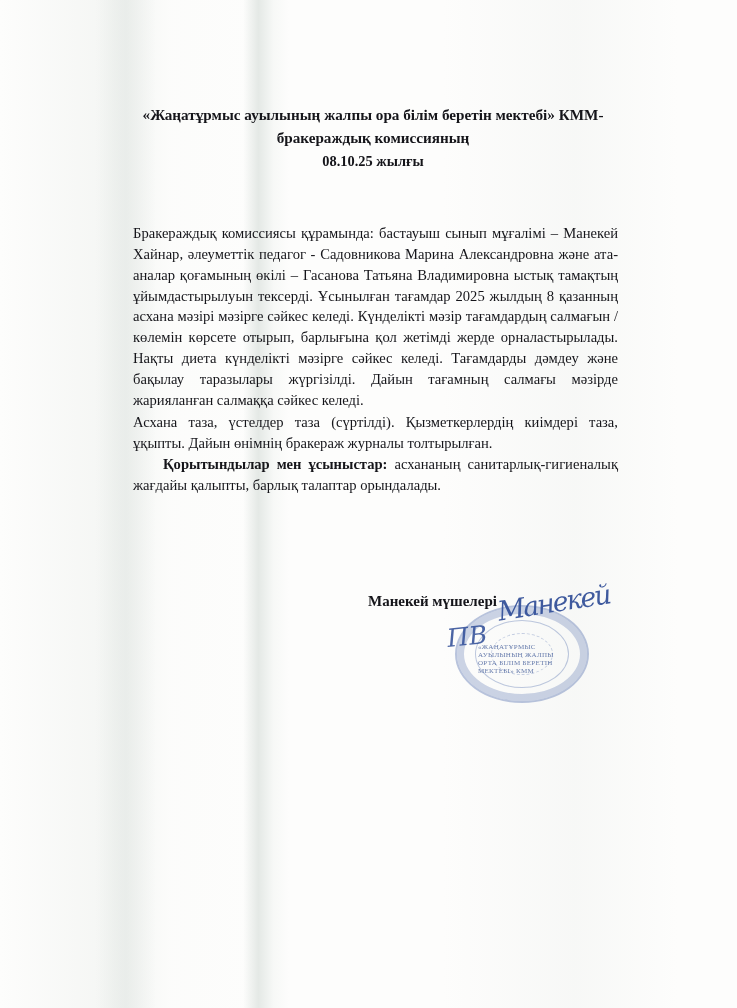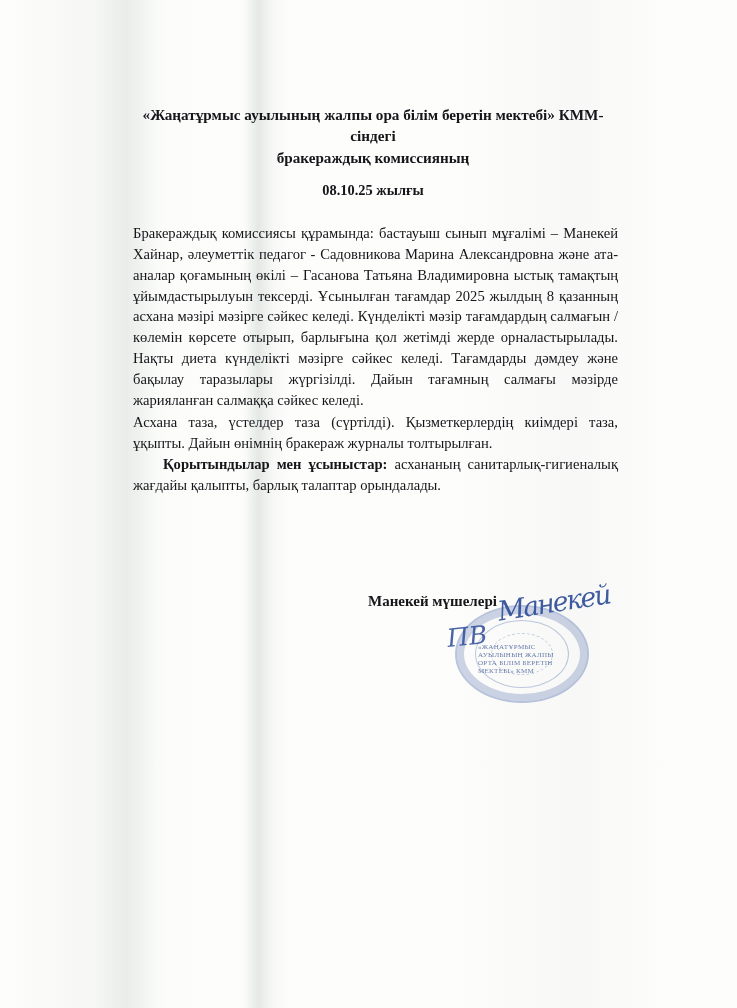--- a/index.html
+++ b/index.html
@@ -72,21 +72,21 @@
     top: 90px;
     width: 510px;
     text-align: center;
     font-weight: bold;
     font-size: 15.2px;
     line-height: 1.35;
   }
   .header .l1 { display: block; }
   .header .l2 { display: block; }
   .header .l3 { display: block; margin-top: 2px; }
-  .header .l4 { display: block; margin-top: 12px; font-size: 14.4px; }
+  .header .l4 { display: block; margin-top: 4px; font-size: 14.4px; }
   .header .l5 { display: block; margin-top: 3px; font-size: 16.4px; letter-spacing: 0.5px; }
 
   .body-text {
     position: absolute;
     left: 133px;
     top: 200px;
     width: 485px;
     font-size: 14.6px;
     line-height: 1.43;
     text-align: justify;
@@ -187,21 +187,20 @@
 <body>
 
 <div id="paper"></div>
 <div id="scan-band2"></div>
 <div id="scan-band"></div>
 
 <div id="doc">
 
   <div class="header">
     <span class="l1">«Жаңатұрмыс ауылының жалпы ора білім беретін мектебі» КММ-</span>
-    <span class="l2">сіндегі</span>
     <span class="l3">бракераждық комиссияның</span>
     <span class="l4">08.10.25 жылғы</span>
   </div>
 
   <div class="body-text">
     <p class="para">Бракераждық комиссиясы құрамында: бастауыш сынып мұғалімі – Манекей Хайнар, әлеуметтік педагог -  Садовникова Марина Александровна және ата-аналар қоғамының өкілі – Гасанова Татьяна Владимировна ыстық тамақтың ұйымдастырылуын тексерді. Ұсынылған тағамдар 2025 жылдың 8 қазанның асхана мәзірі мәзірге сәйкес келеді. Күнделікті мәзір тағамдардың салмағын / көлемін көрсете отырып, барлығына қол жетімді жерде орналастырылады. Нақты диета күнделікті мәзірге сәйкес келеді. Тағамдарды дәмдеу және бақылау таразылары жүргізілді. Дайын тағамның салмағы мәзірде жарияланған салмаққа сәйкес келеді.</p>
     <p class="para">Асхана таза, үстелдер таза (сүртілді). Қызметкерлердің киімдері таза, ұқыпты. Дайын өнімнің бракераж журналы толтырылған.</p>
     <p class="para concl"><span class="b">Қорытындылар мен ұсыныстар:</span><span> асхананың санитарлық-гигиеналық жағдайы қалыпты, барлық талаптар орындалады.</span></p>
   </div>
 

